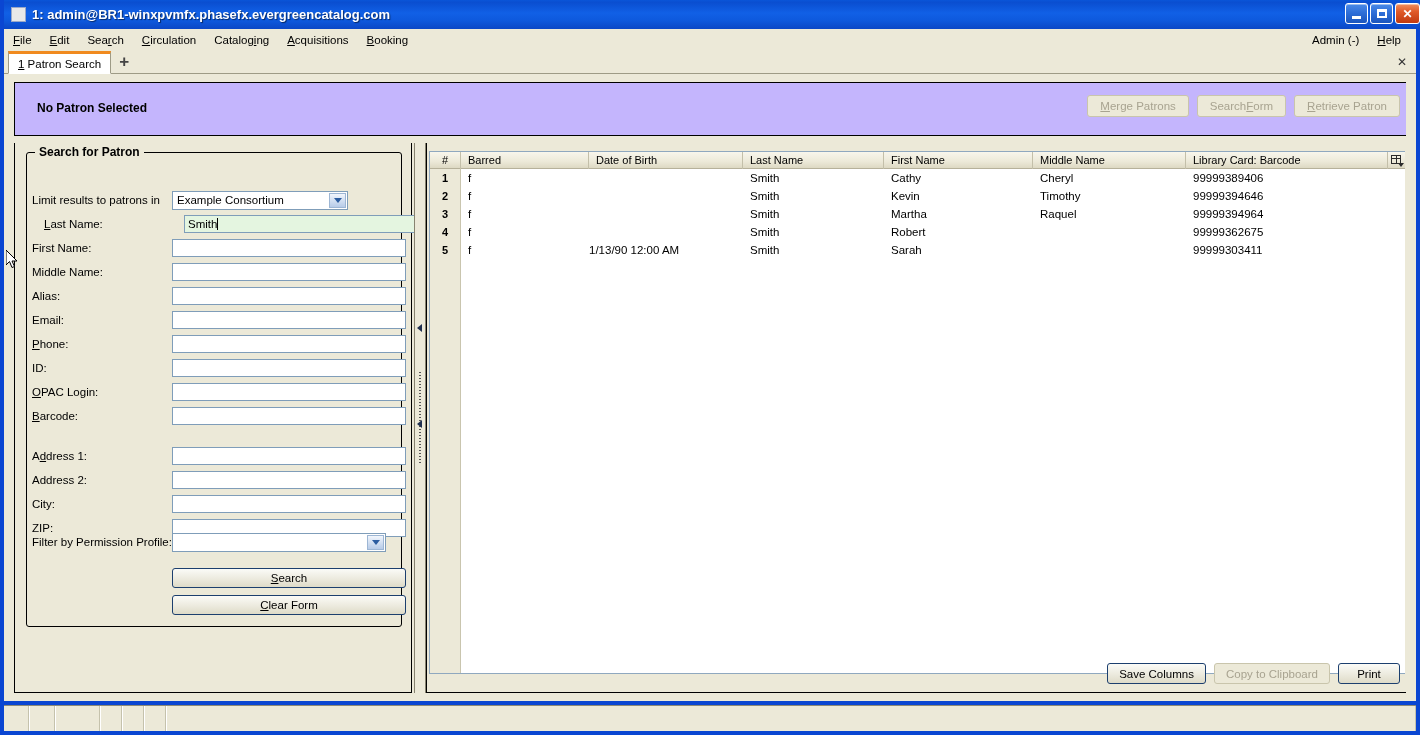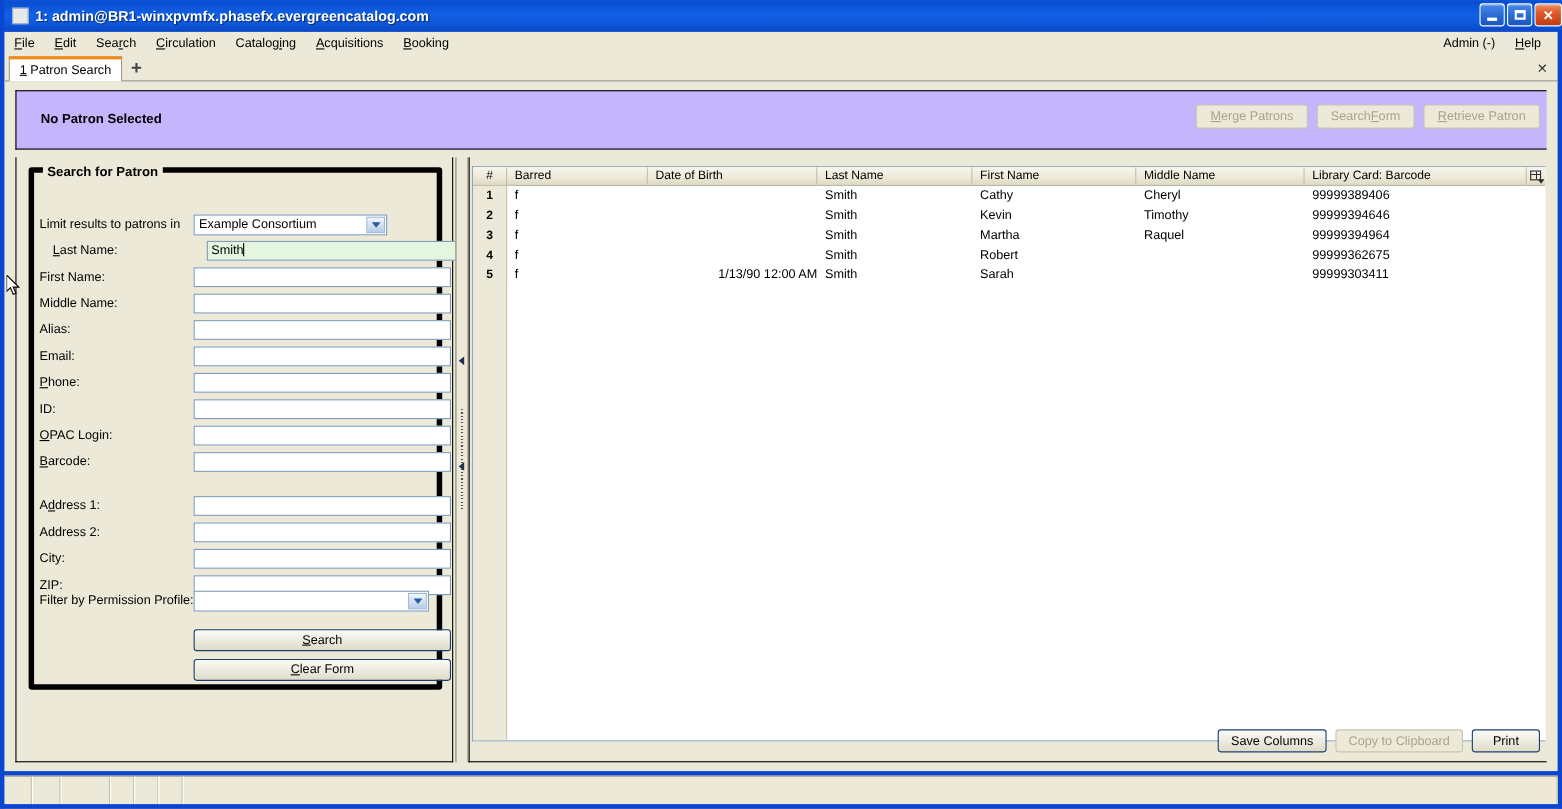--- a/index.html
+++ b/index.html
@@ -149,21 +149,21 @@
   #left-panel {
     position: absolute; left: 10px; top: 69px;
     width: 398px; height: 550px;
     background: #ece9d8;
     border: 1px solid #000;
     border-top: none;
   }
   #search-group {
     position: absolute; left: 11px; top: 9px;
     width: 376px; height: 475px;
-    border: 5px solid #000000;
+    border: 1px solid #000000;
     border-radius: 3px;
   }
   #search-group-title {
     position: absolute; left: 8px; top: -8px;
     background: #ece9d8; padding: 0 4px;
     font-size: 12px; font-weight: bold; color: #000;
   }
   .frow {
     position: absolute; left: 0; width: 376px; height: 24px;
     display: flex; align-items: center;
@@ -583,21 +583,21 @@
             <div class="td" style="width:154px"></div>
             <div class="td" style="width:141px">Smith</div>
             <div class="td" style="width:149px">Robert</div>
             <div class="td" style="width:153px"></div>
             <div class="td" style="width:202px">99999362675</div>
           </div>
 
           <div class="trow">
             <div class="td num" style="width:31px">5</div>
             <div class="td" style="width:128px">f</div>
-            <div class="td" style="width:154px;text-align:right;padding-left:0">1/13/90 12:00 AM</div>
+            <div class="td" style="width:154px;text-align:left;padding-left:0">1/13/90 12:00 AM</div>
             <div class="td" style="width:141px">Smith</div>
             <div class="td" style="width:149px">Sarah</div>
             <div class="td" style="width:153px"></div>
             <div class="td" style="width:202px">99999303411</div>
           </div>
 
         </div>
       </div>
 
       <div id="table-buttons">

